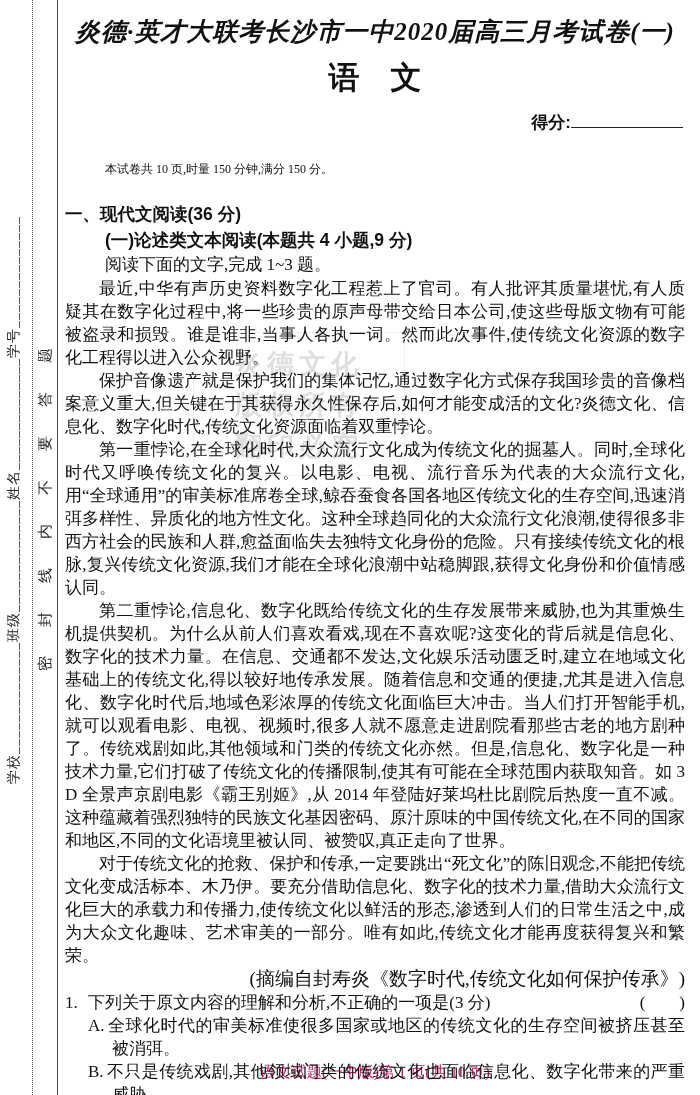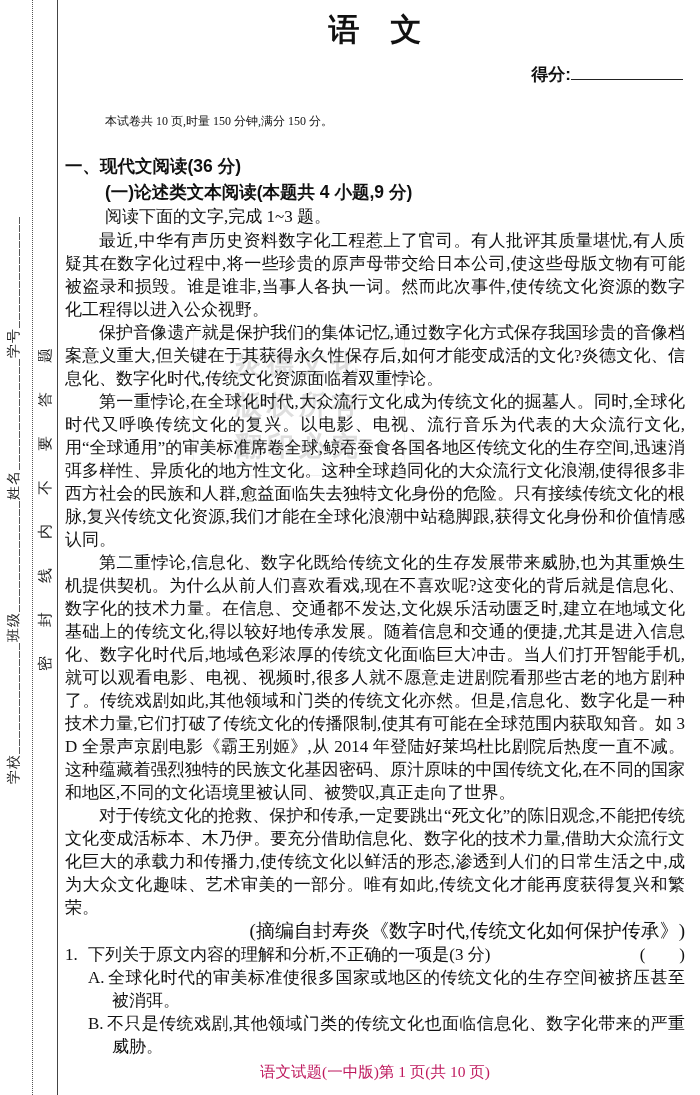--- a/index.html
+++ b/index.html
@@ -108,20 +108,21 @@
 <div class="vline-solid"></div>
 
 <div class="watermark">
   <div>炎德文化</div>
   <div>版权所有</div>
   <div>翻印必究</div>
 </div>
 
 <div class="content">
 
+  <div class="title">炎德·英才大联考长沙市一中2020届高三月考试卷(一)</div>
   <div class="subject">语　文</div>
 
   <div class="score-row">
     <span>得分:</span><span class="score-line"></span>
   </div>
 
   <div class="exam-info">本试卷共 10 页,时量 150 分钟,满分 150 分。</div>
 
   <div class="sec-heading">一、现代文阅读(36 分)</div>
   <div class="sub-heading">(一)论述类文本阅读(本题共 4 小题,9 分)</div>

